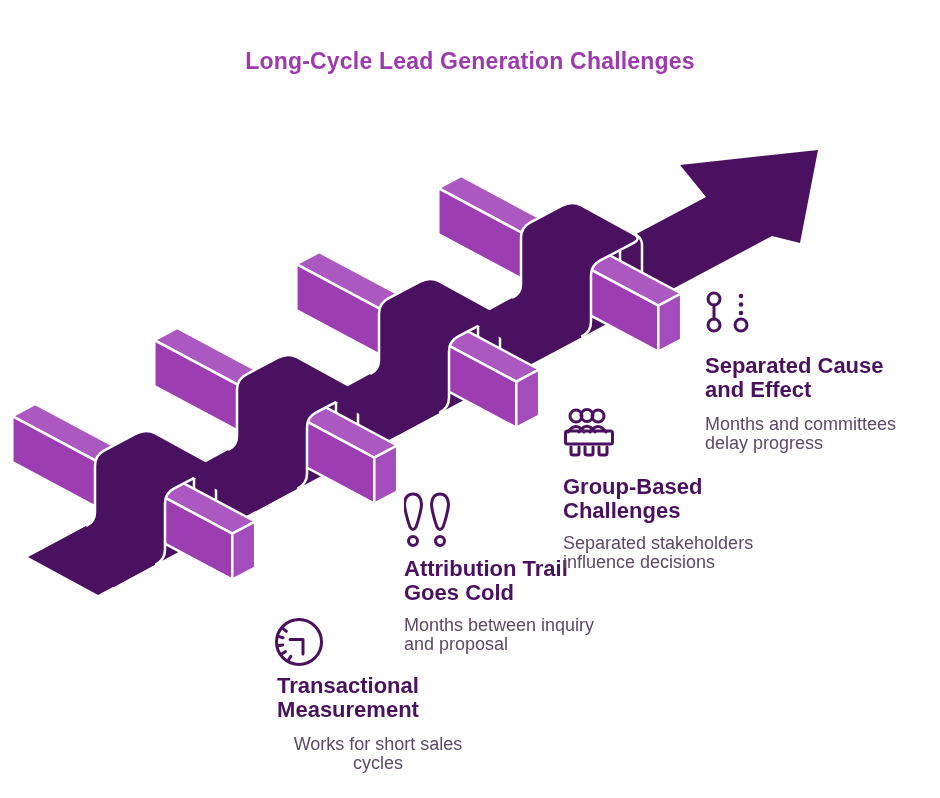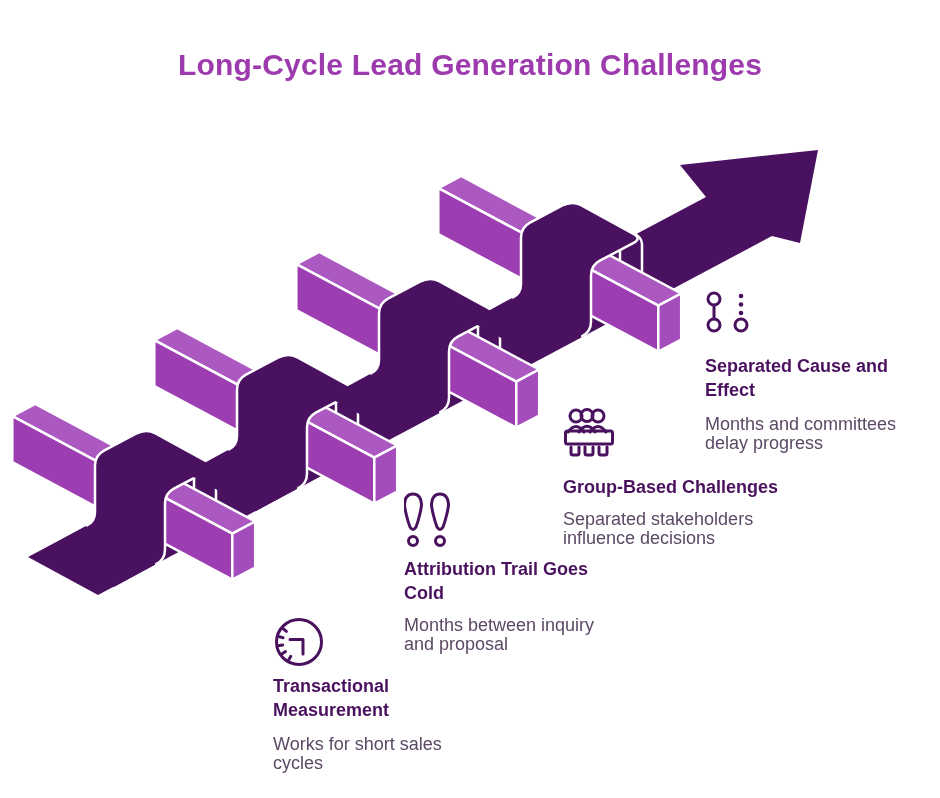--- a/index.html
+++ b/index.html
@@ -1,26 +1,26 @@
 <!DOCTYPE html>
 <html><head>
 <meta charset="utf-8">
 <style>
   html,body{margin:0;padding:0;}
   body{width:940px;height:798px;background:#ffffff;overflow:hidden;
        font-family:"Liberation Sans",sans-serif;position:relative;}
   .canvas{position:absolute;inset:0;width:940px;height:798px;}
   .title{position:absolute;left:0;right:0;top:48px;text-align:center;
-         font-size:30px;font-weight:bold;letter-spacing:.2px;color:#9C3AAE;}
+         font-size:23px;font-weight:bold;letter-spacing:.2px;color:#9C3AAE;}
   .art{position:absolute;left:0;top:0;width:940px;height:798px;}
   .callout{position:absolute;}
-  .callout .heading{font-size:18px;font-weight:bold;line-height:24px;color:#4A115E;}
+  .callout .heading{font-size:22px;font-weight:bold;line-height:24px;color:#4A115E;}
   .callout .desc{font-size:18px;line-height:19px;color:#5B4965;}
   .callout svg{display:block;}
-  #item1{left:273px;top:615px;width:210px;}
+  #item1{left:273px;top:615px;width:210px;text-align:center;}
   #item1 .heading{margin-top:7px;width:150px;}
   #item1 .desc{margin-top:13px;width:210px;}
   #item2{left:404px;top:492px;width:210px;}
   #item2 .heading{margin-top:7px;width:200px;}
   #item2 .desc{margin-top:11px;width:200px;}
   #item3{left:563px;top:404px;width:240px;}
   #item3 .heading{margin-top:17px;width:240px;}
   #item3 .desc{margin-top:11px;width:215px;}
   #item4{left:705px;top:291px;width:215px;}
   #item4 .heading{margin-top:13px;width:200px;}

